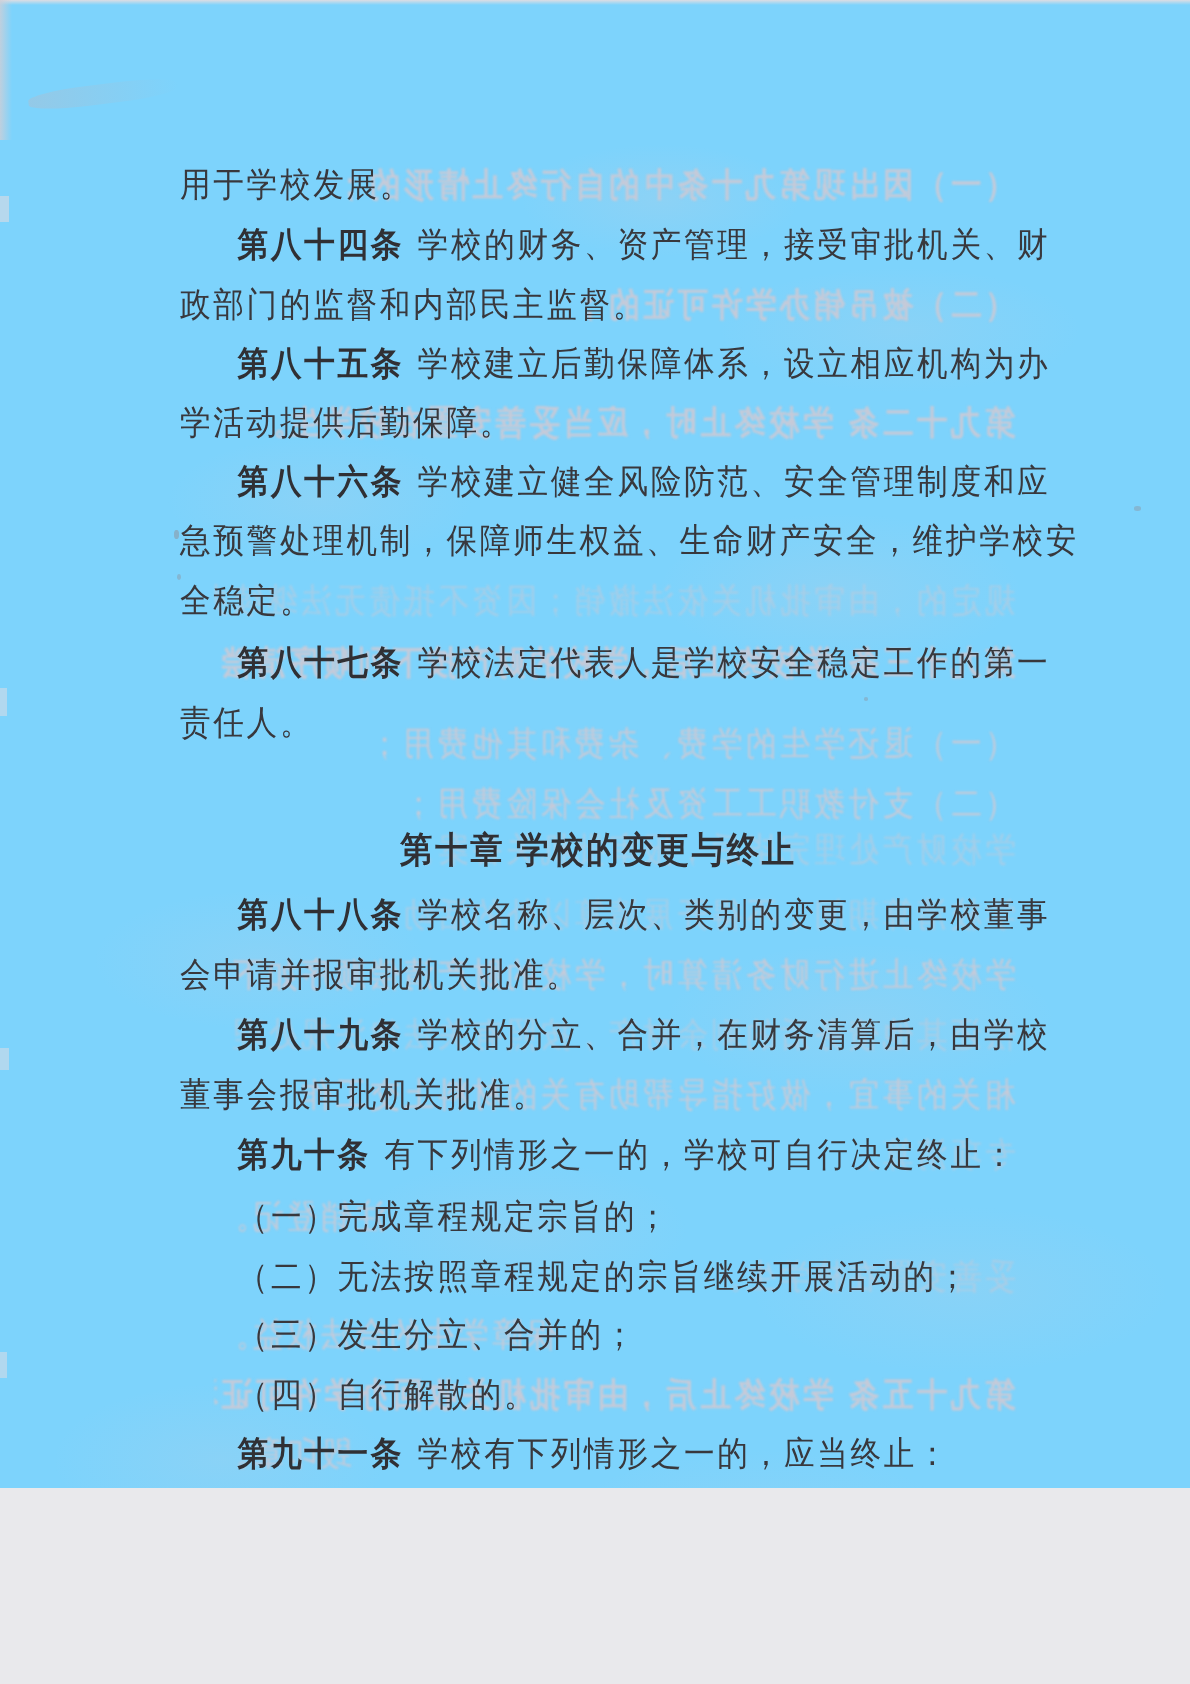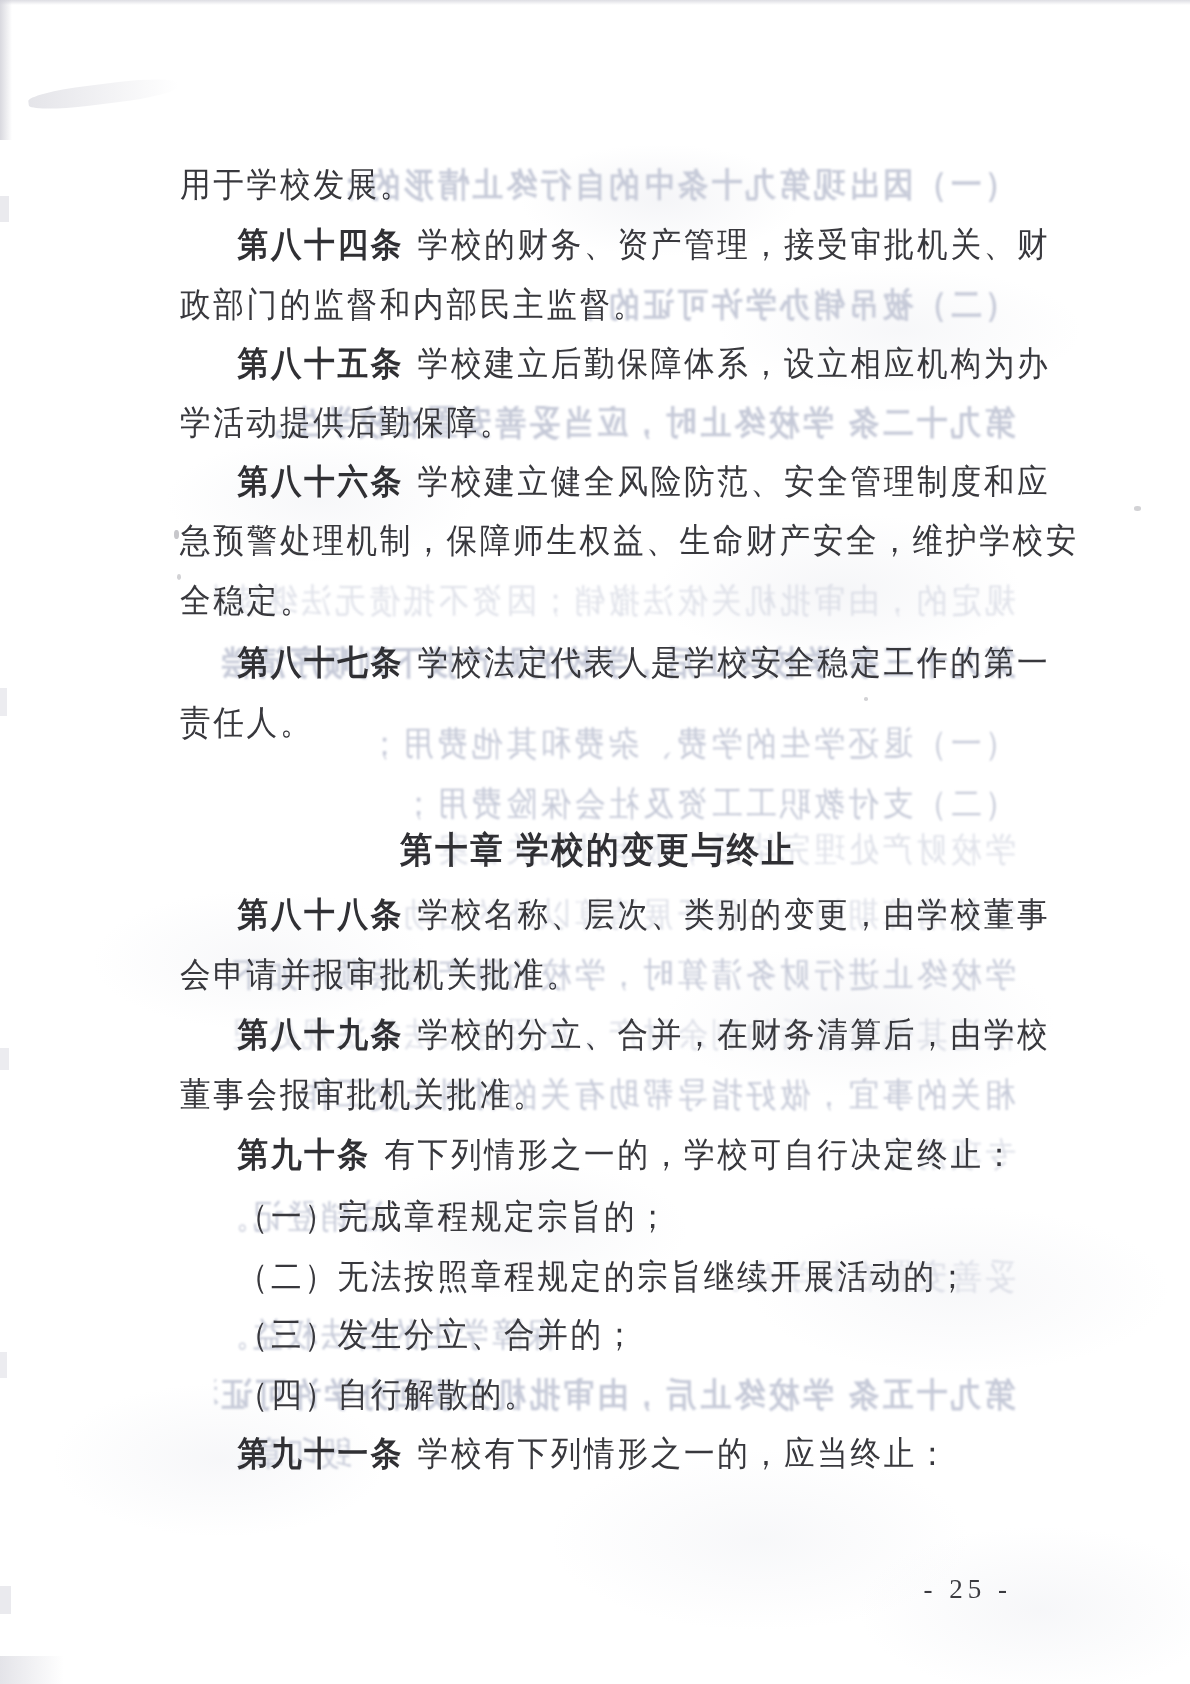--- a/index.html
+++ b/index.html
@@ -1,20 +1,20 @@
 <!DOCTYPE html>
 <html><head>
 <meta charset="utf-8">
 <style>
   html,body{margin:0;padding:0;background:#e9e9ec;}
   .sheet{
     position:relative;
-    width:1190px;height:1684px;
+    width:1190px;height:1488px;
     margin:0 auto;
-    background:#ffffff;
+    background:#7dd3fc;
     overflow:hidden;
     font-family:"Liberation Serif","DejaVu Serif",serif;
   }
   
   .blotches{
     position:absolute;inset:0;z-index:1;pointer-events:none;
     background-image:
       radial-gradient(200px 80px at 660px 200px, rgba(203,206,218,.20), transparent 70%),
       radial-gradient(260px 90px at 900px 330px, rgba(203,206,218,.16), transparent 70%),
       radial-gradient(220px 90px at 320px 500px, rgba(203,206,218,.16), transparent 70%),

